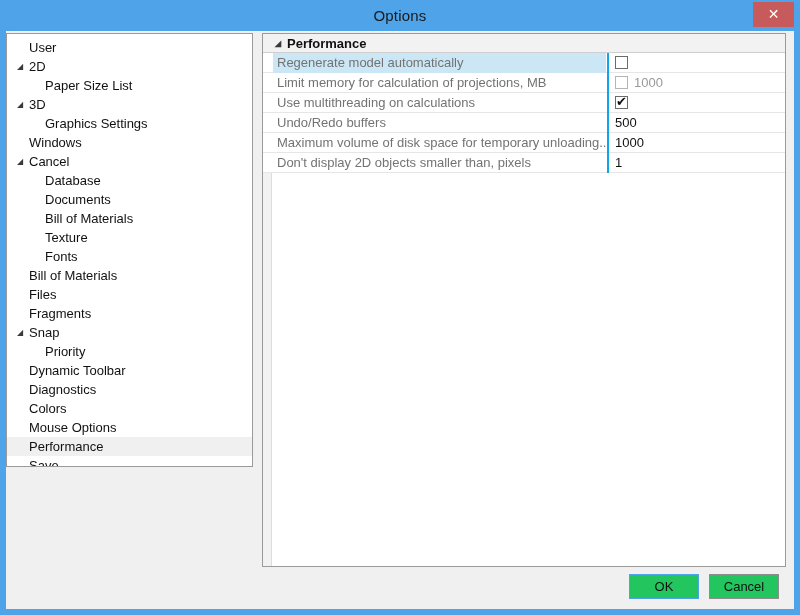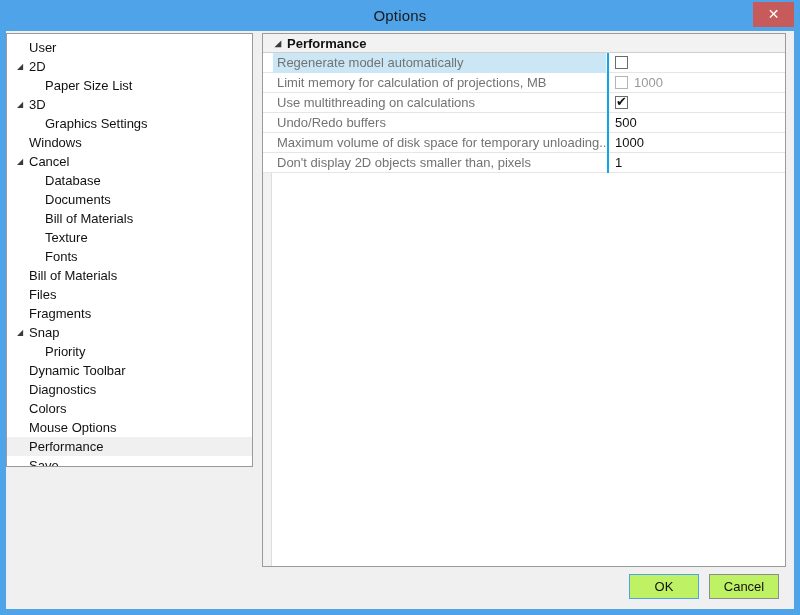--- a/index.html
+++ b/index.html
@@ -225,21 +225,21 @@
     height: 42px;
   }
   .dlg-button {
     position: absolute;
     top: 7px;
     width: 70px;
     height: 25px;
     font-size: 13px;
     font-family: "Liberation Sans", sans-serif;
     color: #111111;
-    background: #bef264;
+    background: #22c55e;
     border: 1px solid #8d8d8d;
     cursor: pointer;
     text-align: center;
     line-height: 23px;
   }
   #ok-button {
     right: 95px;
     border: 1px solid #4fa3e8;
     outline: none;
   }

